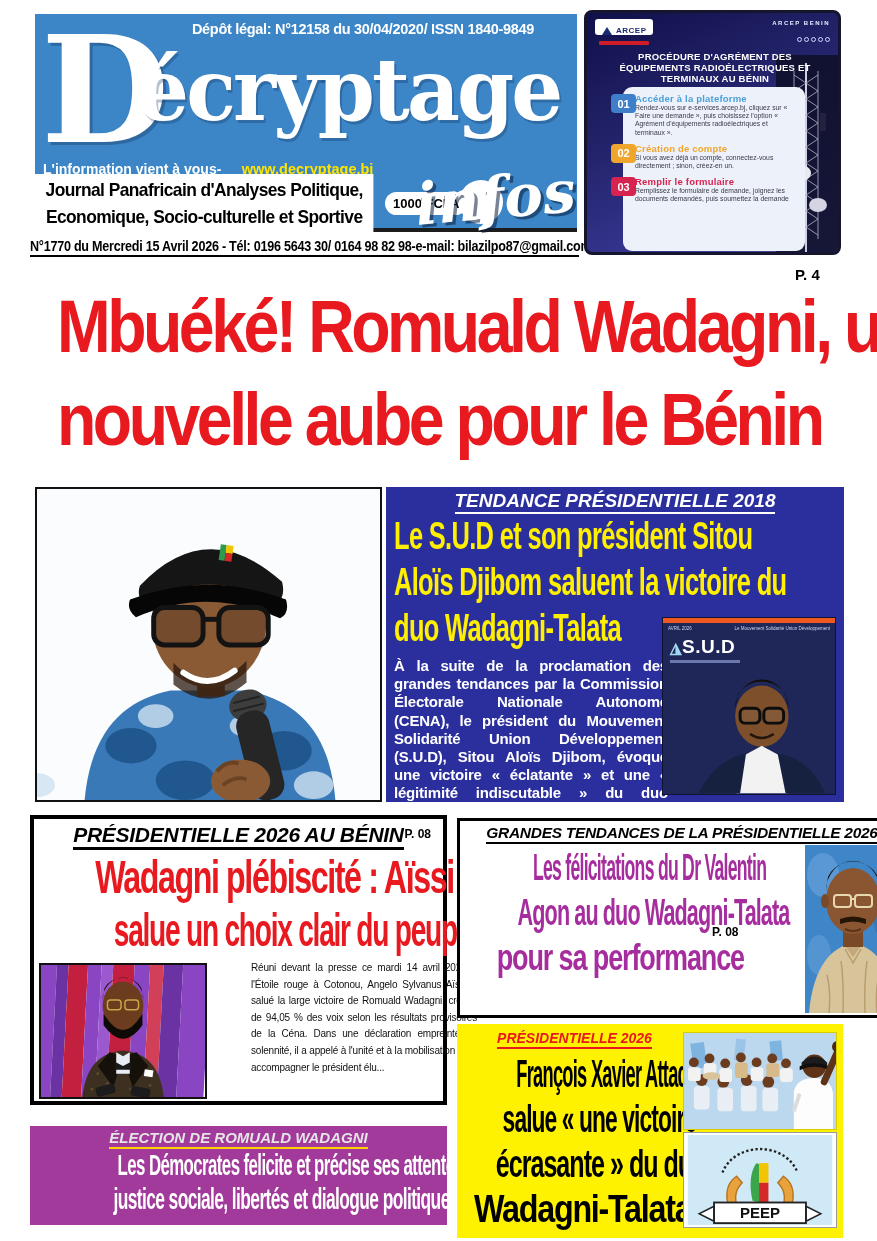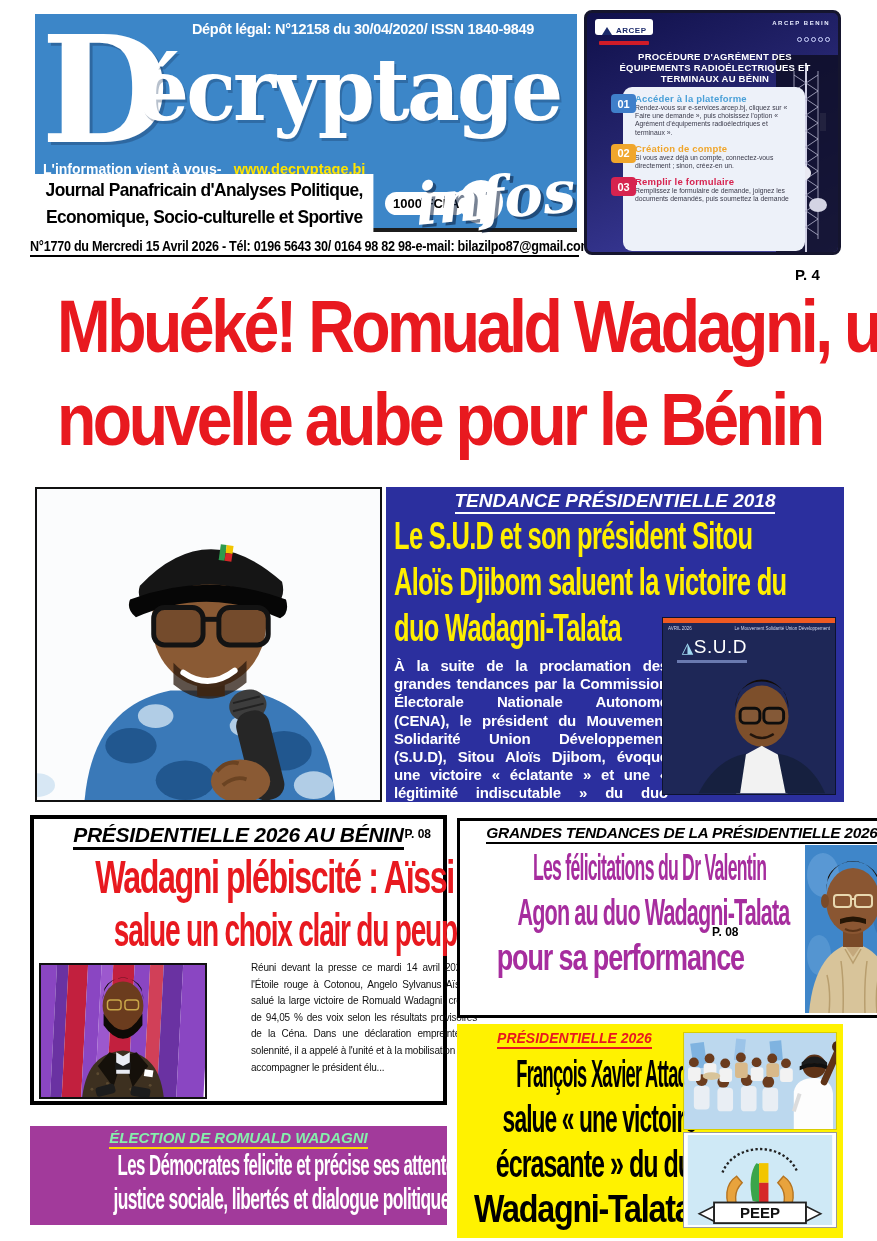--- a/index.html
+++ b/index.html
@@ -12,21 +12,21 @@
   .depot { position:absolute; top:7px; left:118px; width:420px; text-align:center;
     color:#fff; font-weight:700; font-size:14.5px; letter-spacing:-0.3px; }
   .brand-d { position:absolute; left:6px; top:6px; font-family:"DejaVu Serif", serif;
     font-weight:700; font-size:148px; line-height:140px; color:#fff;
     text-shadow:3px 3px 0 rgba(20,50,90,.35); }
   .brand-rest { position:absolute; left:102px; top:28px; font-family:"DejaVu Serif", serif;
     font-weight:700; font-size:86px; line-height:96px; color:#fff; letter-spacing:-3px;
     transform:scaleX(.95); transform-origin:left top; text-shadow:2px 3px 0 rgba(20,50,90,.3); }
   .tagline-row { position:absolute; left:8px; top:146px; white-space:nowrap; }
   .tagline { color:#fff; font-weight:700; font-size:14px; }
-  .website { color:#ffe400; font-weight:700; font-size:14.5px; margin-left:8px; }
+  .website { color:#ffe400; font-weight:700; font-size:14.5px; margin-left:16px; }
   .subtitle-box { position:absolute; left:0; top:160px; width:360px; height:58px;
     background:#fff; color:#000; font-weight:700; font-size:18.5px; line-height:27px;
     text-align:center; letter-spacing:-0.6px; padding-top:2px;
     transform:scaleX(.94); transform-origin:left top; }
   .price-pill { position:absolute; left:350px; top:178px; background:#fff; color:#000;
     font-weight:700; font-size:13px; padding:4px 8px; border-radius:12px; white-space:nowrap; }
   .price-circle { position:absolute; left:424px; top:166px; width:44px; height:44px;
     background:#fff; border-radius:50%; }
   .infos-script { position:absolute; right:2px; bottom:-4px; font-family:"DejaVu Serif", serif;
     font-style:italic; font-weight:700; font-size:58px; color:#fff;
@@ -89,21 +89,21 @@
   .sud-headline div { font-size:38px; line-height:46px; letter-spacing:-1px; white-space:nowrap;
     transform:scaleX(.67); transform-origin:left top; }
   .sud-body { position:absolute; left:8px; top:170px; width:274px; color:#fff; font-weight:700;
     font-size:15px; line-height:18.2px; text-align:justify; letter-spacing:-0.2px; }
   .sud-card { position:absolute; left:276px; top:130px; width:174px; height:178px;
     background:#1e2757; border:1px solid #0d1330; overflow:hidden; }
   .sud-card .obar { height:5px; background:#f05a22; }
   .sud-card .meta { display:flex; justify-content:space-between; padding:3px 5px 0; }
   .sud-card .meta span { font-size:4.5px; color:#cfd6ee; white-space:nowrap; overflow:hidden; }
   .sud-card .meta .org { max-width:118px; }
-  .sud-logo { position:absolute; left:14px; top:18px; color:#fff; font-weight:400; font-size:19px; letter-spacing:.5px;text-align:right; }
+  .sud-logo { position:absolute; left:7px; top:18px; color:#fff; font-weight:700; font-size:19px; letter-spacing:.5px; }
   .sud-logo .flame { color:#9fd8f0; font-size:15px; }
   .sud-logo .sub { display:block; height:3px; width:70px; background:#6a7ab0; margin-top:2px; }
 
   
   .aissi { position:absolute; left:30px; top:815px; width:417px; height:290px;
     background:#fff; border:4px solid #000; }
   .aissi-kicker { margin-top:4px; text-align:center; color:#000; font-style:italic;
     font-weight:800; font-size:21px; letter-spacing:-0.3px; }
   .aissi-kicker span { border-bottom:3px solid #000; padding-bottom:1px; }
   .p08a { position:absolute; right:12px; top:8px; font-weight:700; font-size:12px; }
@@ -113,21 +113,21 @@
     transform-origin:center top; }
   .aissi-headline .l1 { transform:scaleX(.70); }
   .aissi-headline .l2 { transform:scaleX(.61); }
   .photo-podium { position:absolute; left:5px; top:144px; width:168px; height:136px;
     border:2px solid #111; overflow:hidden; }
   .aissi-body { position:absolute; left:177px; top:141px; width:226px; font-size:10px;
     line-height:16.6px; text-align:justify; color:#111; letter-spacing:-0.2px;margin-left:40px; }
 
   .demo-strip { position:absolute; left:30px; top:1126px; width:417px; height:99px;
     background:#a23a9b; overflow:hidden; }
-  .demo-kicker { margin-top:3px; text-align:center; color:#86efac; font-style:italic;
+  .demo-kicker { margin-top:3px; text-align:center; color:#e5e5e5; font-style:italic;
     font-weight:800; font-size:15px; }
   .demo-kicker span { border-bottom:2px solid #ffd400; padding-bottom:1px; }
   .demo-headline { position:absolute; left:0; top:22px; width:417px; text-align:center;
     color:#fff; font-weight:800; }
   .demo-headline div { font-size:29px; line-height:34px; letter-spacing:-1px; white-space:nowrap;
     transform-origin:center top; }
   .demo-headline .l1 { transform:scaleX(.58); }
   .demo-headline .l2 { transform:scaleX(.60); }
 
   

